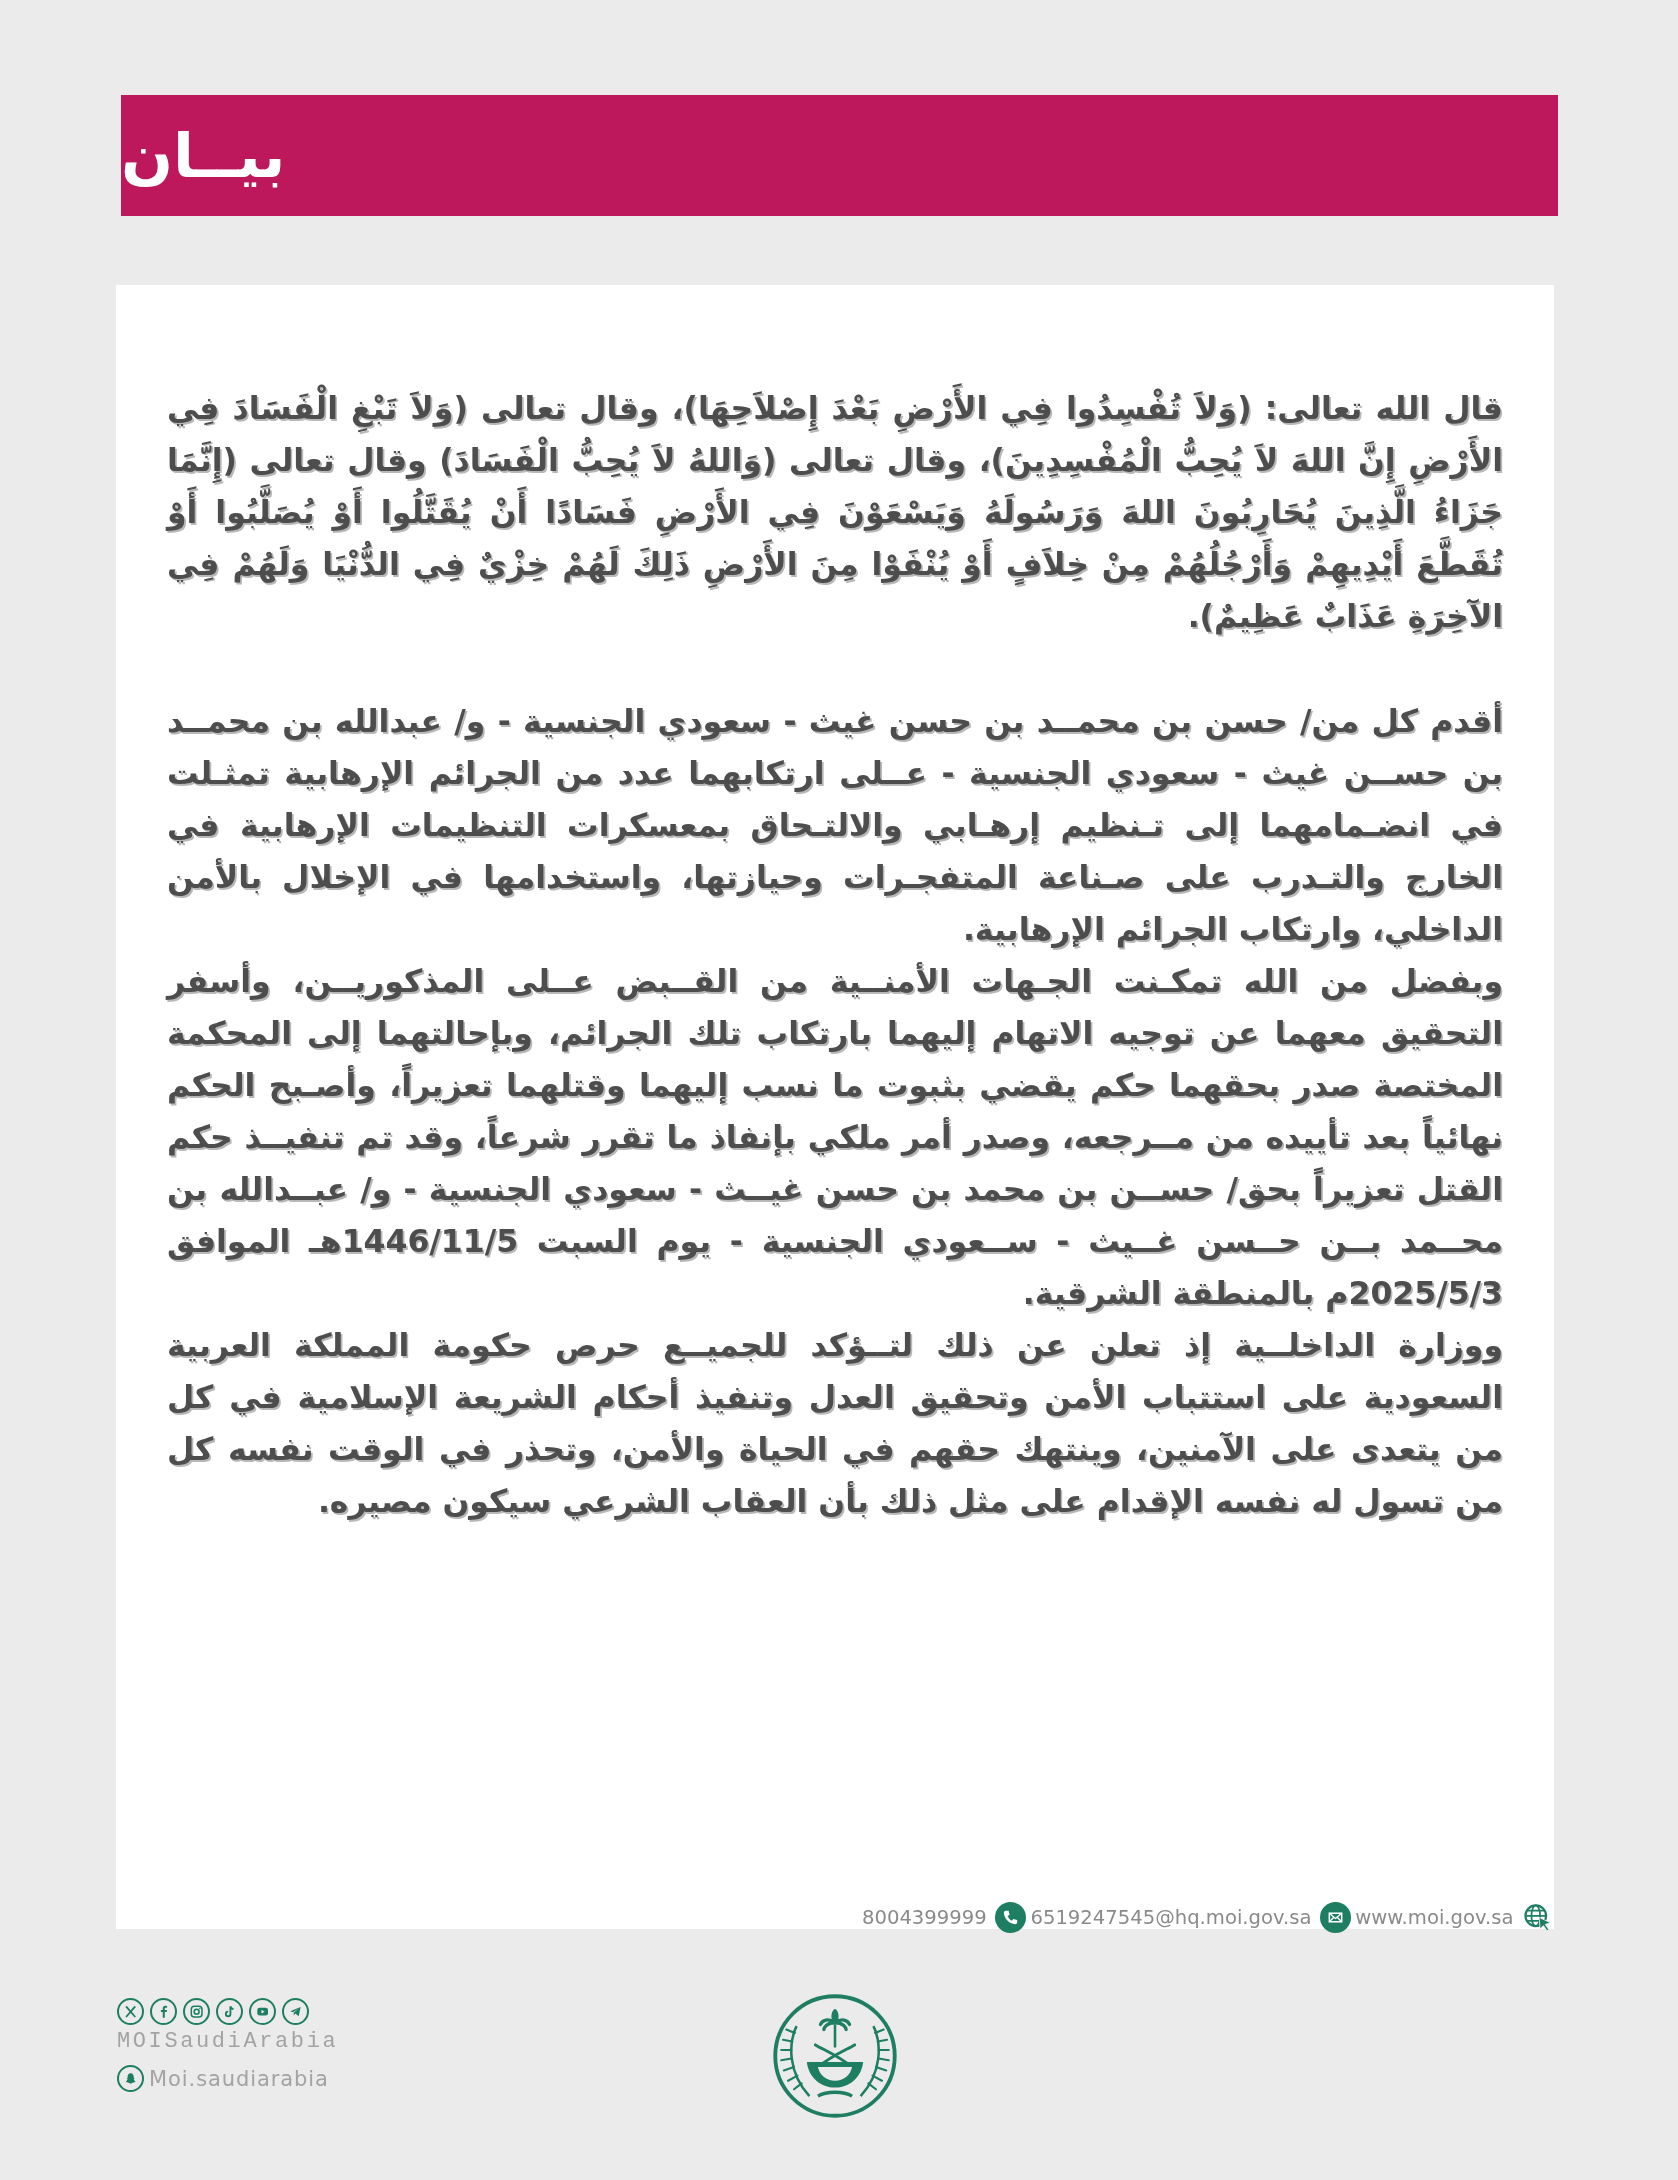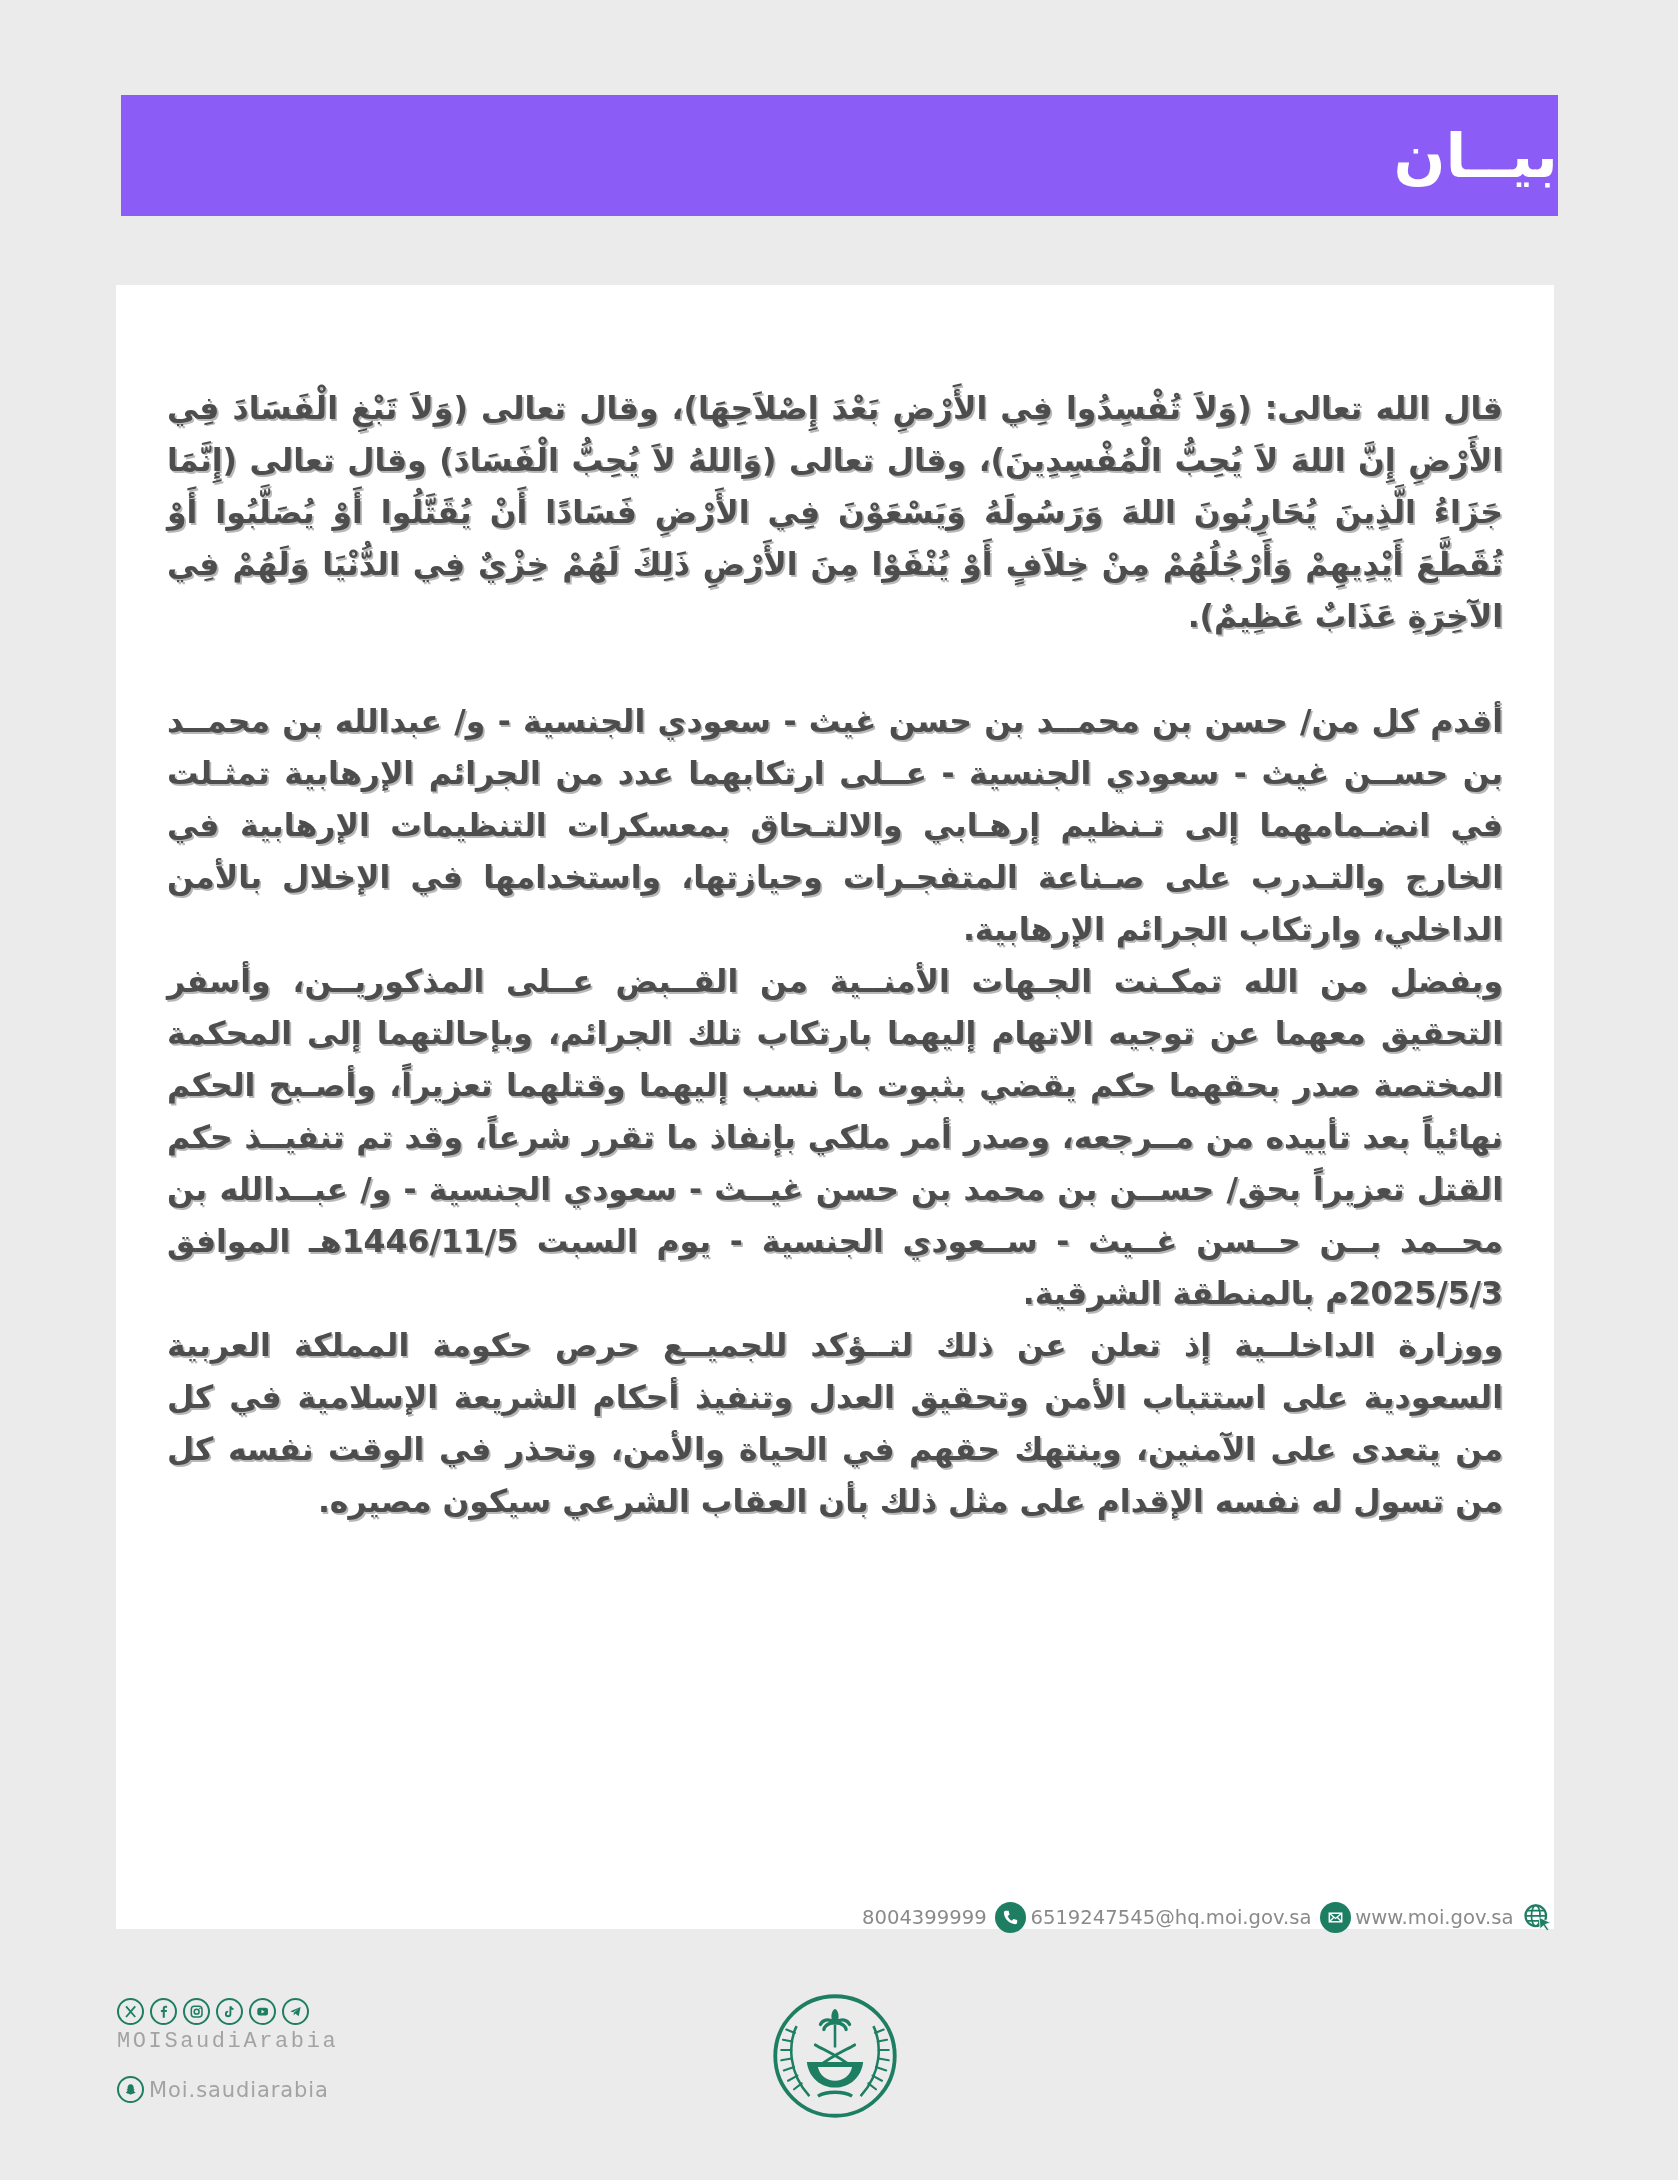--- a/index.html
+++ b/index.html
@@ -7,22 +7,22 @@
       width: 1679px; height: 2181px;
       background: #ebebeb;
       position: relative;
       overflow: hidden;
       font-family: "DejaVu Sans", sans-serif;
     }
     .banner {
       position: absolute;
       left: 121px; top: 95px;
       width: 1437px; height: 121px;
-      background: #8b5cf6;
-      display: flex; align-items: center; justify-content: flex-end;
+      background: #be185d;
+      display: flex; align-items: center; justify-content: flex-start;
     }
     .banner-title {
       color: #ffffff;
       font-family: "DejaVu Sans", sans-serif;
       font-weight: bold;
       font-size: 61px;
       direction: rtl;
       letter-spacing: 1.7px;
     }
     .card {
@@ -71,21 +71,21 @@
     }
     .social-icon svg { width: 15.3px; height: 15.3px; }
     .handle {
       color: #a3a3a3;
       font-family: Liberation Mono, monospace;
       font-size: 22px;
       letter-spacing: 2.6px;
       margin-top: 3.4px;
       line-height: 27px;
     }
-    .snap-row { display: flex; align-items: center; gap: 5.1px; margin-top: 21px; }
+    .snap-row { display: flex; align-items: center; gap: 5.1px; margin-top: 10px; }
     .snap-text {
       color: #a3a3a3;
       font-family: "DejaVu Sans", sans-serif;
       font-size: 21px;
       letter-spacing: 0.9px;
     }
     .emblem {
       position: absolute;
       left: 771px; top: 1992px;
       width: 128px; height: 128px;

